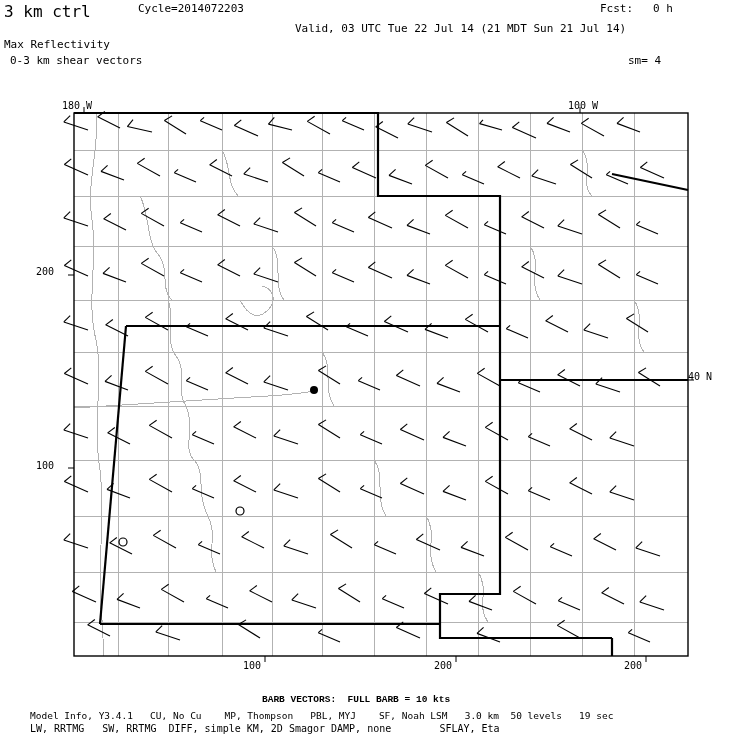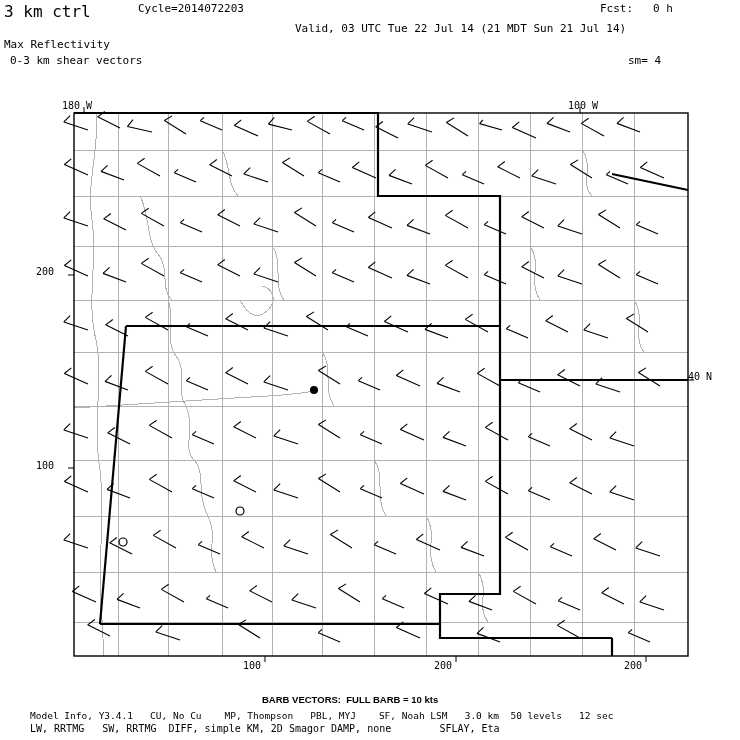--- a/index.html
+++ b/index.html
@@ -28,21 +28,21 @@
   .lbl-100 { left: 568px; top: 100px; font-size: 10px; }
   .lbl-40n { left: 688px; top: 371px; font-size: 10px; text-align: right; }
 
   .lbl-y200 { left: 36px; top: 266px; font-size: 10px; }
   .lbl-y100 { left: 36px; top: 460px; font-size: 10px; }
 
   .lbl-x100 { left: 243px; top: 660px; font-size: 10px; }
   .lbl-x200 { left: 434px; top: 660px; font-size: 10px; }
   .lbl-x300 { left: 624px; top: 660px; font-size: 10px; }
 
-  .barb-note { left: 262px; top: 694px; font-size: 9.5px; font-weight: bold; font-family: Liberation Sans, sans-serif; }
+  .barb-note { left: 262px; top: 694px; font-size: 9.5px; font-weight: bold; font-family: Liberation Mono, monospace; }
   .foot-1 { left: 30px; top: 710px; font-size: 9.5px; }
   .foot-2 { left: 30px; top: 723px; font-size: 10px; }
 
   svg.map { position: absolute; left: 0; top: 0; width: 740px; height: 740px; }
 </style>
 </head>
 <body>
 
 <div class="txt hdr-left-1">3 km ctrl</div>
 <div class="txt hdr-cycle">Cycle=2014072203</div>
@@ -754,14 +754,14 @@
 <div class="txt lbl-110">180 W</div>
 <div class="txt lbl-100">100 W</div>
 <div class="txt lbl-40n">40 N</div>
 <div class="txt lbl-y200">200</div>
 <div class="txt lbl-y100">100</div>
 <div class="txt lbl-x100">100</div>
 <div class="txt lbl-x200">200</div>
 <div class="txt lbl-x300">200</div>
 
 <div class="txt barb-note">BARB VECTORS:  FULL BARB = 10 kts</div>
-<div class="txt foot-1">Model Info, Y3.4.1   CU, No Cu    MP, Thompson   PBL, MYJ    SF, Noah LSM   3.0 km  50 levels   12 sec</div>
+<div class="txt foot-1">Model Info, Y3.4.1   CU, No Cu    MP, Thompson   PBL, MYJ    SF, Noah LSM   3.0 km  50 levels   19 sec</div>
 <div class="txt foot-2">LW, RRTMG   SW, RRTMG  DIFF, simple KM, 2D Smagor DAMP, none        SFLAY, Eta</div>
 
 </body></html>

